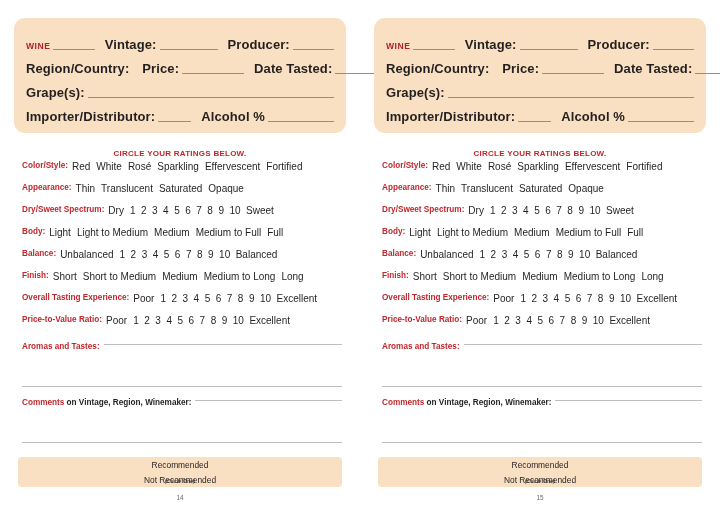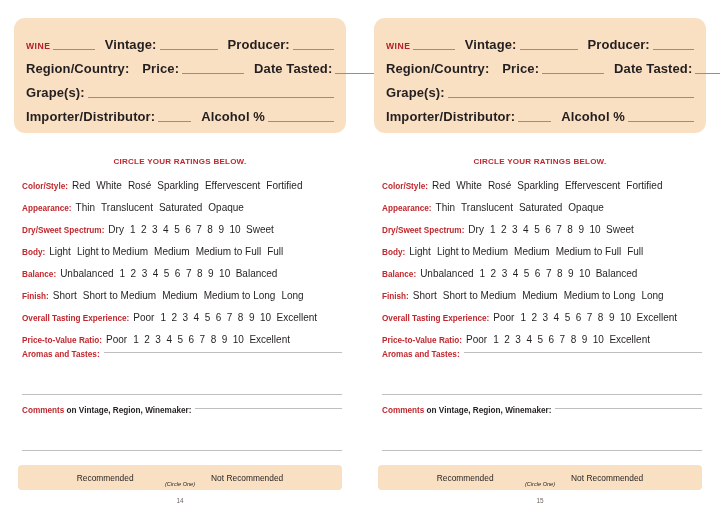--- a/index.html
+++ b/index.html
@@ -83,27 +83,27 @@
 
   .gap { width: 10px; flex: 0 0 10px; }
 
   
   .ratings-heading {
     text-align: center;
     color: #c0272d;
     font-weight: bold;
     font-size: 8px;
     letter-spacing: 0.25px;
-    margin-top: 24px;
+    margin-top: 16px;
     margin-bottom: 3px;
   }
 
   .rating-row {
     display: flex;
-    align-items: flex-end;
+    align-items: flex-start;
     flex-wrap: nowrap;
     font-size: 8.2px;
     color: #231f20;
     height: 22px;
     padding-left: 8px;
     white-space: nowrap;
   }
 
   .r-label {
     color: #c0272d;
@@ -158,20 +158,21 @@
     background: #fae0c3;
     border-radius: 4px;
     height: 30px;
     margin: 14px 4px 0 4px;
     position: relative;
     display: flex;
     align-items: center;
     justify-content: space-around;
     padding: 0 20px;
     box-sizing: border-box;
+    flex-direction: column;
   }
   .rec-opt {
     font-size: 8.4px;
     color: #231f20;
   }
   .circle-one {
     position: absolute;
     left: 0; right: 0;
     bottom: 3px;
     text-align: center;

